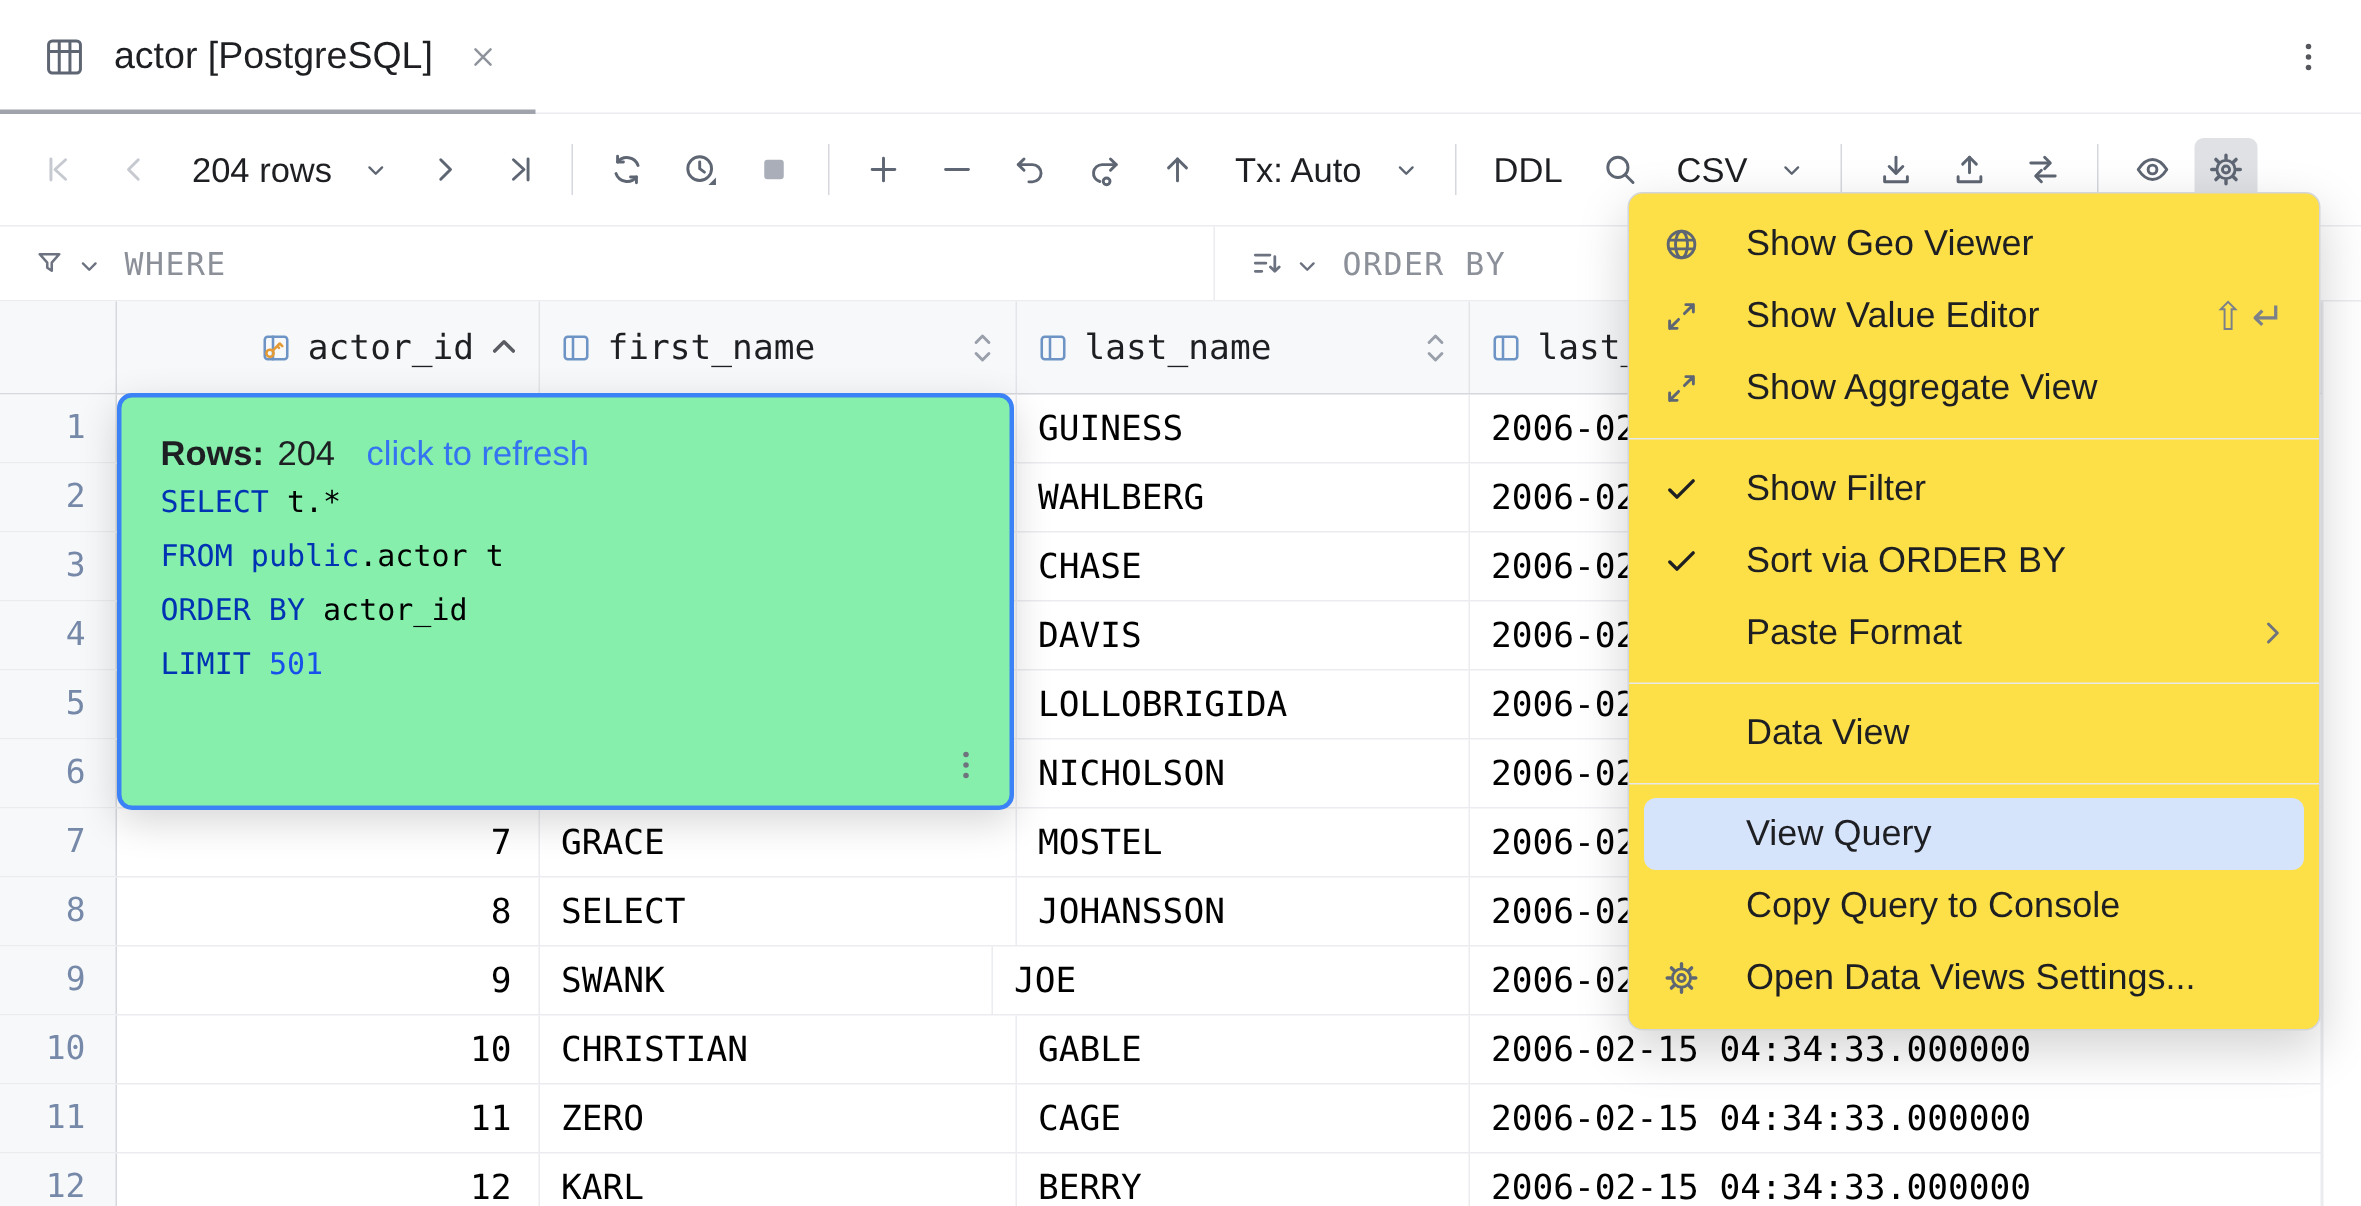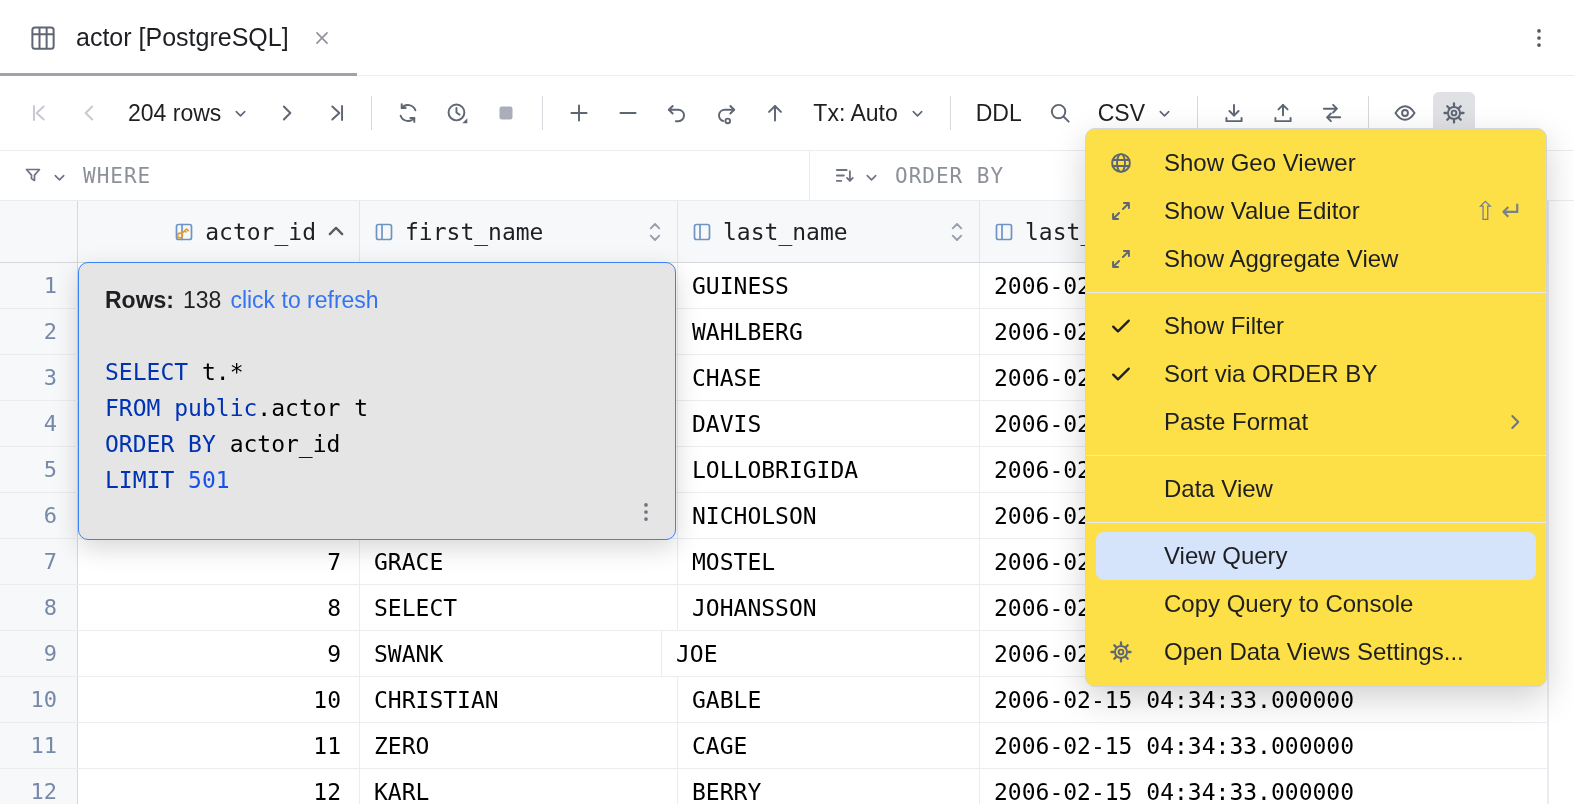--- a/index.html
+++ b/index.html
@@ -14,21 +14,21 @@
   .tab::after { content:""; position:absolute; left:0; right:0; bottom:-1px; height:3px; background:#a0a3ab; }
   .tab-title { font-size:25px; color:#1e1f22; }
   .tab-close { color:#8f939c; margin-left:4px; }
   .tab-kebab { margin-left:auto; margin-right:22px; color:#55575d; }
 
   
   .toolbar { height:75px; display:flex; align-items:center; gap:7px; padding:0 16px 0 20px; border-bottom:1px solid #ebecf0; }
   .tb-icon { width:42px; height:42px; border-radius:6px; display:flex; align-items:center; justify-content:center; color:#5f6673; flex:0 0 auto; }
   .tb-icon.disabled { color:#c6c9d0; }
   .tb-icon.active { background:#dfe1e5; }
-  .tb-btn { display:flex; align-items:center; gap:12px; height:42px; padding:0 10px; border-radius:6px; font-size:23px; color:#1e1f22; flex:0 0 auto; }
+  .tb-btn { display:flex; align-items:center; gap:22px; height:42px; padding:0 10px; border-radius:6px; font-size:23px; color:#1e1f22; flex:0 0 auto; }
   .tb-chevron { color:#5f6673; }
   .tb-sep { width:1px; height:34px; background:#d6d8dd; margin:0 8px; flex:0 0 auto; }
 
   
   .filterbar { height:50px; display:flex; align-items:stretch; border-bottom:1px solid #ebecf0; font-family:"DejaVu Sans Mono", monospace; font-size:21px; color:#8c9099; }
   .filter-section { display:flex; align-items:center; gap:6px; padding-left:22px; }
   .filter-section.where { width:810px; border-right:1px solid #ebecf0; }
   .filter-section.order { flex:1; }
   .filter-label { margin-left:10px; letter-spacing:1px; }
   .mini-chevron { color:#6d7280; margin-top:4px; }
@@ -43,25 +43,25 @@
   .th-label { white-space:nowrap; }
   .push { margin-left:auto; }
   .col0 { width:282px; } .col1 { width:318px; } .col2 { width:302px; } .col3 { flex:1; }
   .c0 { width:282px; } .c1 { width:318px; } .c2 { width:302px; } .c3 { flex:1; }
   .row { height:46px; display:flex; border-bottom:1px solid #ebecf0; font-family:"DejaVu Sans Mono", monospace; font-size:23px; color:#000; }
   .rn { width:78px; background:#f7f8fa; color:#7689a8; font-size:22px; display:flex; align-items:center; justify-content:flex-end; padding-right:20px; border-right:1px solid #d6d8dd; }
   .cell { display:flex; align-items:center; padding:0 14px; border-right:1px solid #ebecf0; white-space:nowrap; overflow:hidden; }
   .cell.num { justify-content:flex-end; padding-right:18px; }
 
   
-  .tooltip { position:absolute; left:78px; top:262px; width:598px; height:278px; background:#e5e5e5; border:1px solid #3b82f6; border-radius:10px; box-shadow:0 8px 26px rgba(0,0,0,.16); z-index:5; padding:24px 26px; }
+  .tooltip { position:absolute; left:78px; top:262px; width:598px; height:278px; background:#86efac; border:3px solid #3b82f6; border-radius:10px; box-shadow:0 8px 26px rgba(0,0,0,.16); z-index:5; padding:24px 26px; }
   .tooltip-head { font-size:23px; display:flex; align-items:baseline; gap:9px; }
   .rows-label { font-weight:bold; }
-  .refresh-link { color:#3574f0; margin-left:0; cursor:pointer; }
-  .sql { margin-top:40px; font-family:"DejaVu Sans Mono", monospace; font-size:23px; line-height:36px; }
+  .refresh-link { color:#3574f0; margin-left:12px; cursor:pointer; }
+  .sql { font-family:"DejaVu Sans Mono", monospace; font-size:20px; line-height:36px; }
   .tok-kw { color:#0033b3; }
   .tok-num { color:#1750eb; }
   .tok-plain { color:#000; }
   .tooltip-kebab { position:absolute; right:16px; bottom:14px; color:#6f737e; }
 
   
   .menu { position:absolute; left:1085px; top:128px; width:462px; background:#fde047; border:1px solid #d3d5da; border-radius:10px; box-shadow:0 12px 34px rgba(0,0,0,.18); z-index:10; padding:10px 0; font-size:24px; }
   .menu-item { height:48px; display:flex; align-items:center; padding:0 18px 0 22px; }
   .menu-item.selected { background:#d5e3fb; border-radius:8px; margin:0 10px; padding-left:12px; padding-right:8px; }
   .mi-icon { width:56px; flex:0 0 56px; display:flex; justify-content:flex-start; color:#5f6673; }
@@ -429,21 +429,21 @@
           <div class="cell c1" data-name="cell-first-name">KARL</div>
           <div class="cell c2" data-name="cell-last-name">BERRY</div>
           <div class="cell c3" data-name="cell-last-update">2006-02-15 04:34:33.000000</div>
         </div>
       </div>
   </div>
 
   <div class="tooltip" data-name="query-tooltip">
     <div class="tooltip-head" data-name="tooltip-header">
       <span class="rows-label" data-name="rows-label">Rows:</span>
-      <span class="rows-value" data-name="rows-value">138</span>
+      <span class="rows-value" data-name="rows-value">204</span>
       <span class="refresh-link" data-name="refresh-link">click to refresh</span>
     </div>
     <div class="sql" data-name="sql-preview">
         <div class="sql-line" data-name="sql-line"><span class="tok-kw" data-name="sql-token">SELECT</span><span class="tok-plain" data-name="sql-token"> t.*</span></div>
         <div class="sql-line" data-name="sql-line"><span class="tok-kw" data-name="sql-token">FROM</span><span class="tok-plain" data-name="sql-token"> </span><span class="tok-kw" data-name="sql-token">public</span><span class="tok-plain" data-name="sql-token">.actor t</span></div>
         <div class="sql-line" data-name="sql-line"><span class="tok-kw" data-name="sql-token">ORDER BY</span><span class="tok-plain" data-name="sql-token"> actor_id</span></div>
         <div class="sql-line" data-name="sql-line"><span class="tok-kw" data-name="sql-token">LIMIT</span><span class="tok-plain" data-name="sql-token"> </span><span class="tok-num" data-name="sql-token">501</span></div>
       </div>
     <span class="icon tooltip-kebab" data-name="kebab-menu-icon">
         <svg width="26" height="26" viewBox="0 0 24 24" fill="currentColor">

